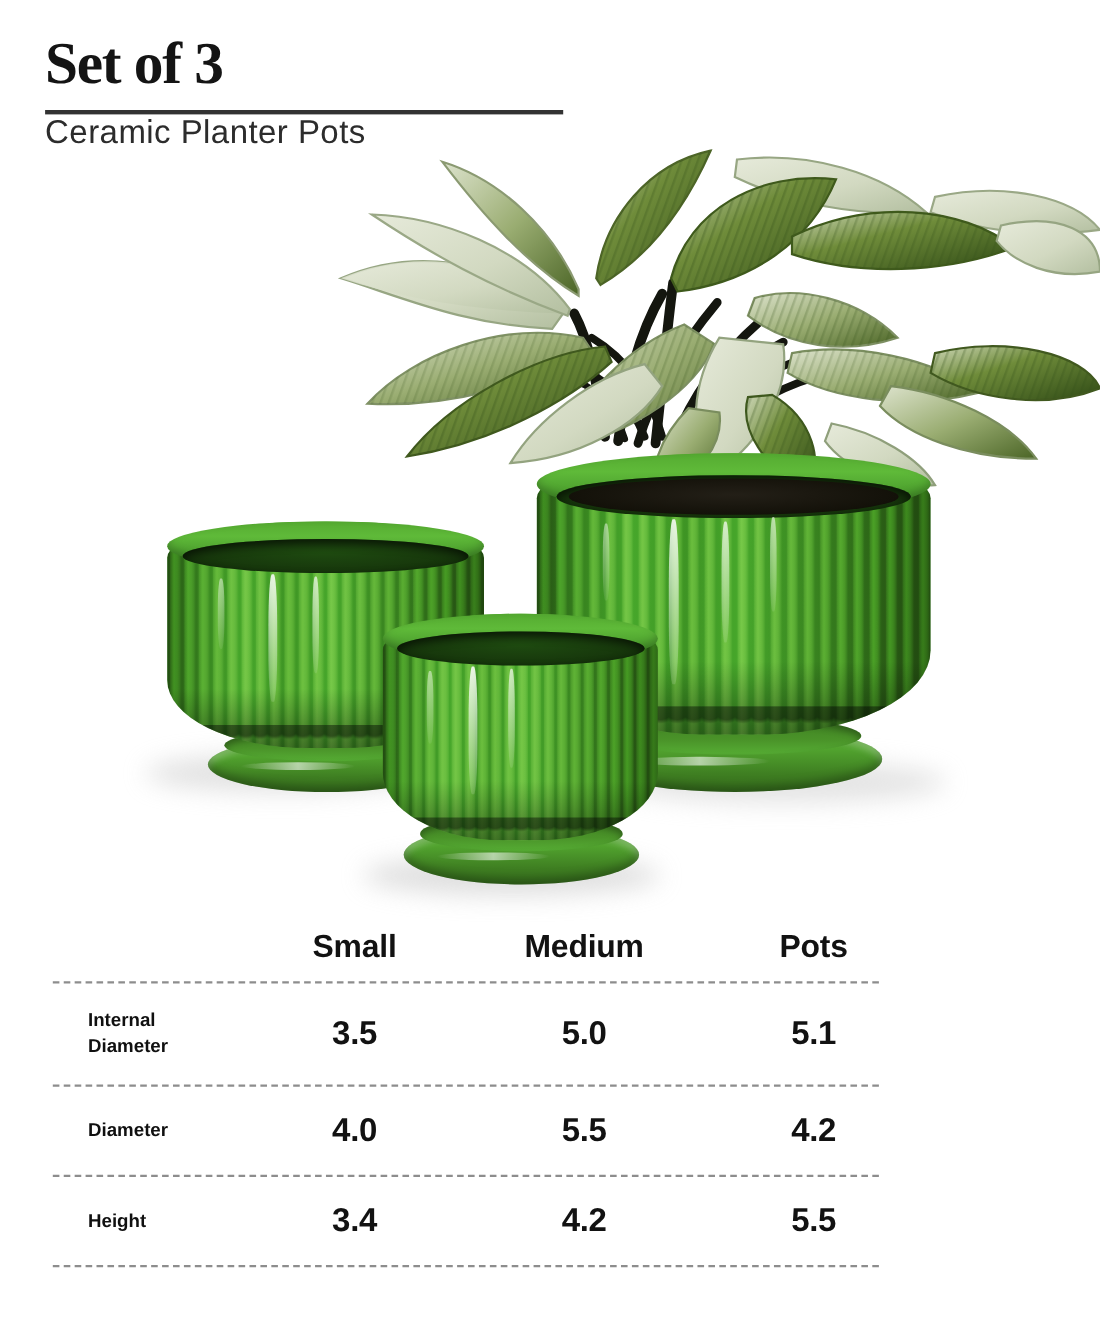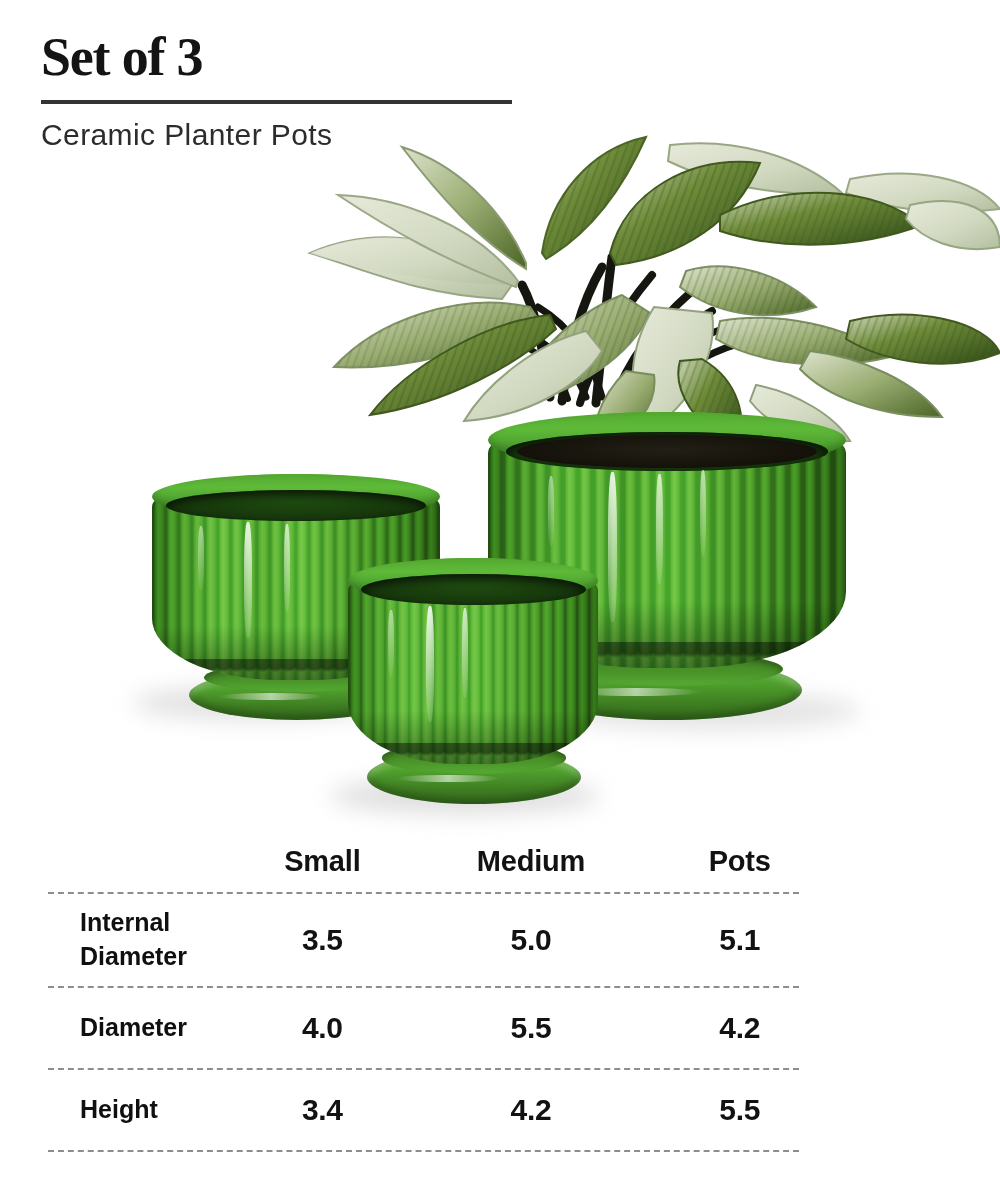--- a/index.html
+++ b/index.html
@@ -16,21 +16,21 @@
   .header{position:absolute;left:41px;top:30px;width:520px;}
   .title{
     font-size:54px;font-weight:bold;letter-spacing:-1.2px;
     color:#141414;line-height:1.0;margin:0;
     font-family:Liberation Serif, serif;
   }
   .rule{
     width:471px;height:4px;background:#333333;margin-top:16px;
   }
   .subtitle{
-    margin-top:14px;font-size:30px;font-weight:300;color:#2c2c2c;
+    font-size:30px;font-weight:300;color:#2c2c2c;
     letter-spacing:0.4px;line-height:1.1;
     font-family:"Liberation Sans", sans-serif;
   }
 
   
   .stage{position:absolute;left:0;top:140px;width:1000px;height:680px;}
 
   
   .shadow{position:absolute;border-radius:50%;filter:blur(11px);background:#c9c9c9;opacity:.55;}
   .sh-large{left:560px;top:552px;width:300px;height:38px;opacity:.5;}
@@ -126,21 +126,21 @@
   .trow{display:flex;align-items:center;}
   .c-label{width:218px;padding-left:80px;box-sizing:border-box;}
   .c-val{flex:1;text-align:center;}
   .c-val:nth-of-type(2){max-width:250px;}
   .hcell{
     font-size:29px;font-weight:bold;color:#121212;text-align:center;
     letter-spacing:-.2px;
   }
   .h-s{width:218px;}
   .h-col{flex:1;}
-  .rowlabel{font-size:25px;font-weight:bold;color:#101010;line-height:1.35;}
+  .rowlabel{font-size:17px;font-weight:bold;color:#101010;line-height:1.35;}
   .value{font-size:30px;font-weight:bold;color:#121212;letter-spacing:-.3px;}
   .row-1{height:92px;}
   .row-2{height:80px;}
   .row-3{height:80px;}
 </style>
 </head>
 <body>
 
 <div class="page">
 

